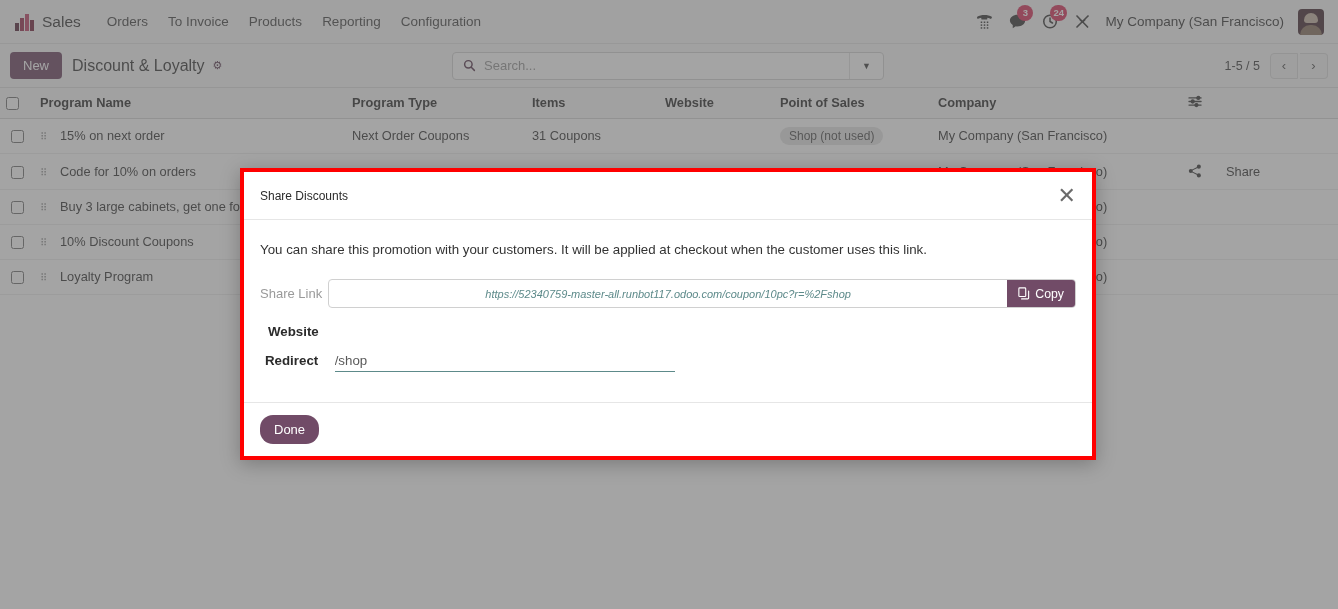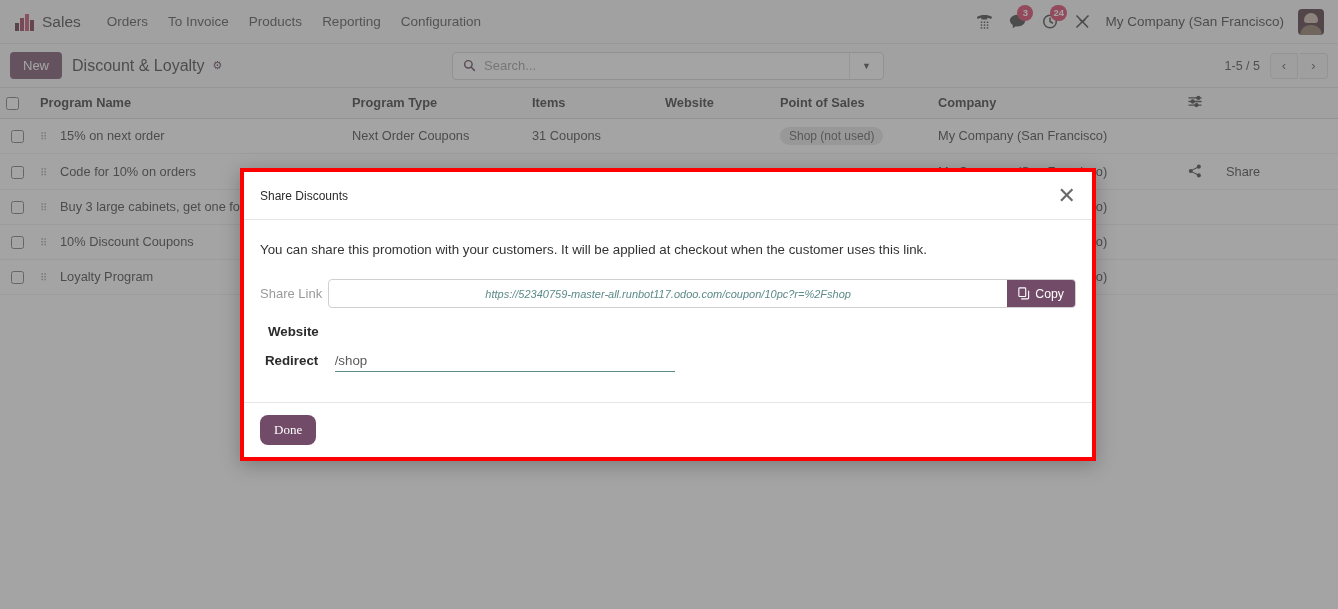--- a/index.html
+++ b/index.html
@@ -400,25 +400,25 @@
     font-family: "Liberation Sans", sans-serif;
   }
   .modal-footer {
     border-top: 1px solid #e6e6e6;
     padding: 12px 16px;
   }
   .btn-done {
     background: #714b67;
     color: #fff;
     border: none;
-    border-radius: 8px;
+    border-radius: 13px;
     font-size: 13px;
     padding: 7px 14px;
     cursor: pointer;
-    font-family: Liberation Serif, serif;
+    font-family: Liberation Sans, sans-serif;
   }
   svg { display:block; }
 </style>
 </head>
 <body>
 
 <div id="app">
 
   <div class="navbar">
     <div class="brand">

